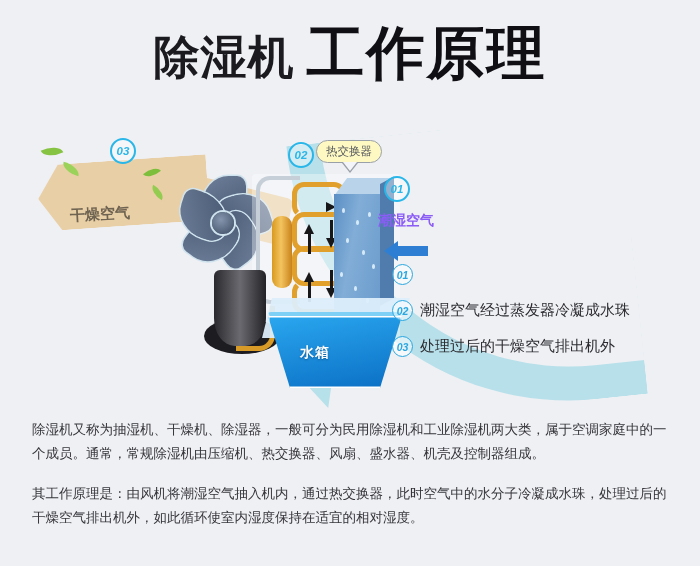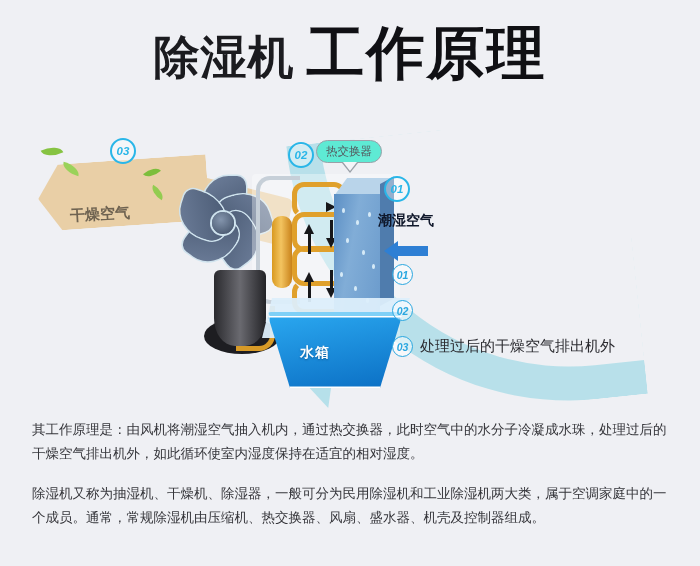--- a/index.html
+++ b/index.html
@@ -189,21 +189,21 @@
   .tank-label{
     position:absolute;left:300px;top:224px;
     color:#fff;font-size:14px;font-weight:bold;letter-spacing:1px;
     text-shadow:0 1px 2px rgba(0,60,110,.55);
   }
 
   
   .callout{
     position:absolute;left:316px;top:20px;
     padding:3px 9px;border:1.4px solid #9aa0a8;border-radius:12px;
-    background:#5eead4;color:#55585e;font-size:11.5px;white-space:nowrap;
+    background:#fef9c3;color:#55585e;font-size:11.5px;white-space:nowrap;
   }
   .callout:after{
     content:"";position:absolute;left:26px;bottom:-9px;
     width:0;height:0;border-left:7px solid transparent;border-right:7px solid transparent;
     border-top:9px solid #f4f5f8;
   }
   .callout:before{
     content:"";position:absolute;left:25px;bottom:-11px;
     width:0;height:0;border-left:8px solid transparent;border-right:8px solid transparent;
     border-top:10px solid #9aa0a8;
@@ -215,21 +215,21 @@
     border:2px solid #29b6e8;color:#29b6e8;
     font-size:11.5px;font-weight:bold;font-style:italic;
     display:flex;align-items:center;justify-content:center;
     background:rgba(255,255,255,.4);
   }
   .badge.b03{left:110px;top:18px;}
   .badge.b02{left:288px;top:22px;}
   .badge.b01{left:384px;top:56px;}
   .humid-label{
     position:absolute;left:378px;top:92px;
-    font-size:14px;color:#0f172a;font-weight:bold;
+    font-size:14px;color:#8b5cf6;font-weight:bold;
   }
 
   
   .overlay{
     position:absolute;left:0;top:268px;width:700px;text-align:center;
     font-size:40px;font-weight:bold;font-style:italic;
     color:#1f6fd0;letter-spacing:1px;
     -webkit-text-stroke:4px #ffffff;
     paint-order:stroke fill;
     text-shadow:0 2px 2px rgba(255,255,255,.9);
@@ -338,25 +338,26 @@
     <div class="humid-label">潮湿空气</div>
   </div>
 
 
   <div class="steps">
     <div class="step">
       <span class="step-num">01</span>
     </div>
     <div class="step">
       <span class="step-num">02</span>
+      <span class="step-text">潮湿空气经过蒸发器冷凝成水珠</span>
     </div>
     <div class="step">
       <span class="step-num">03</span>
       <span class="step-text">处理过后的干燥空气排出机外</span>
     </div>
   </div>
 
   <div class="body-copy">
+    <p>除湿机又称为抽湿机、干燥机、除湿器，一般可分为民用除湿机和工业除湿机两大类，属于空调家庭中的一个成员。通常，常规除湿机由压缩机、热交换器、风扇、盛水器、机壳及控制器组成。</p>
     <p>其工作原理是：由风机将潮湿空气抽入机内，通过热交换器，此时空气中的水分子冷凝成水珠，处理过后的干燥空气排出机外，如此循环使室内湿度保持在适宜的相对湿度。</p>
-    <p>除湿机又称为抽湿机、干燥机、除湿器，一般可分为民用除湿机和工业除湿机两大类，属于空调家庭中的一个成员。通常，常规除湿机由压缩机、热交换器、风扇、盛水器、机壳及控制器组成。</p>
   </div>
 
 </div>
 
 </body></html>

